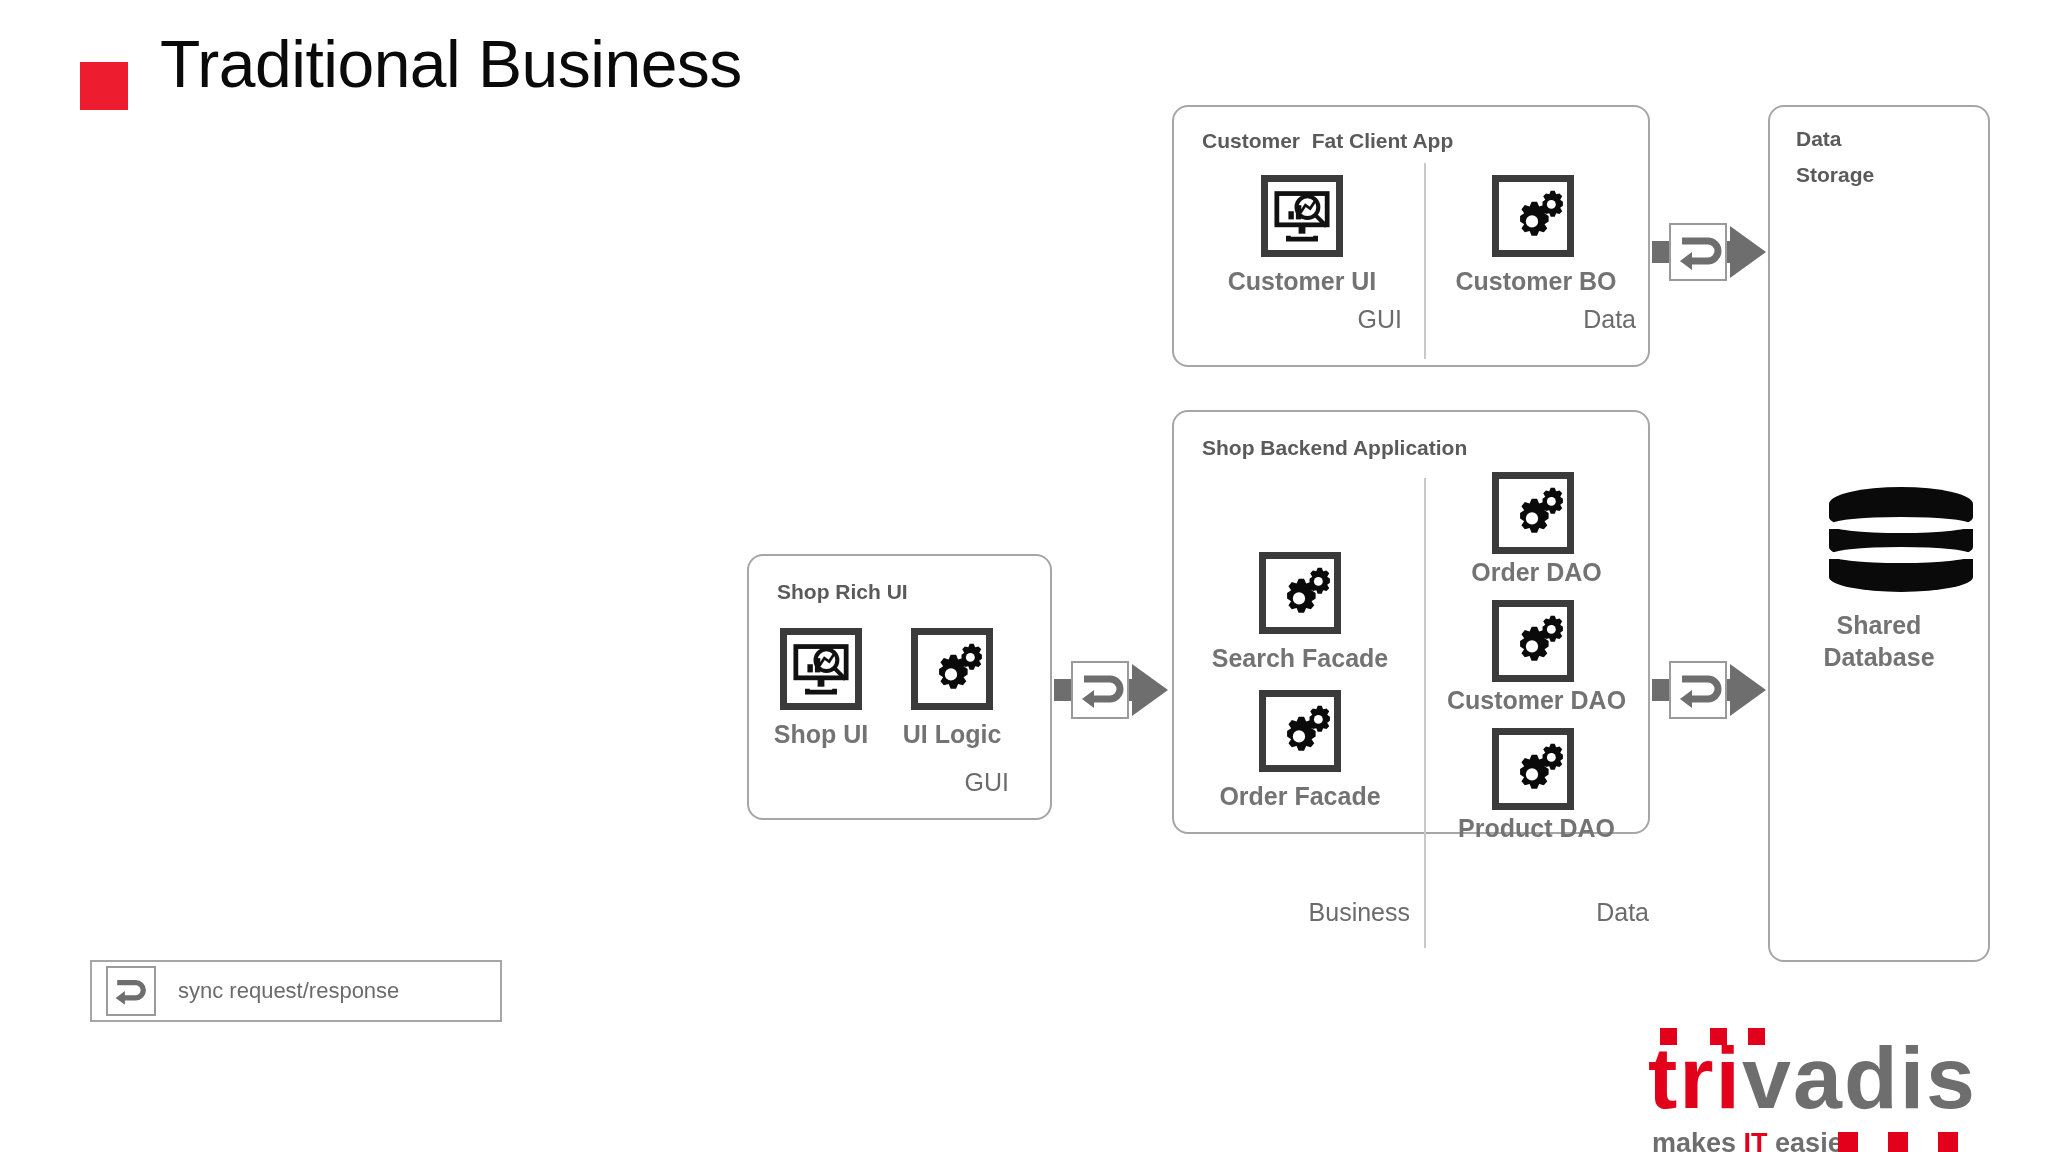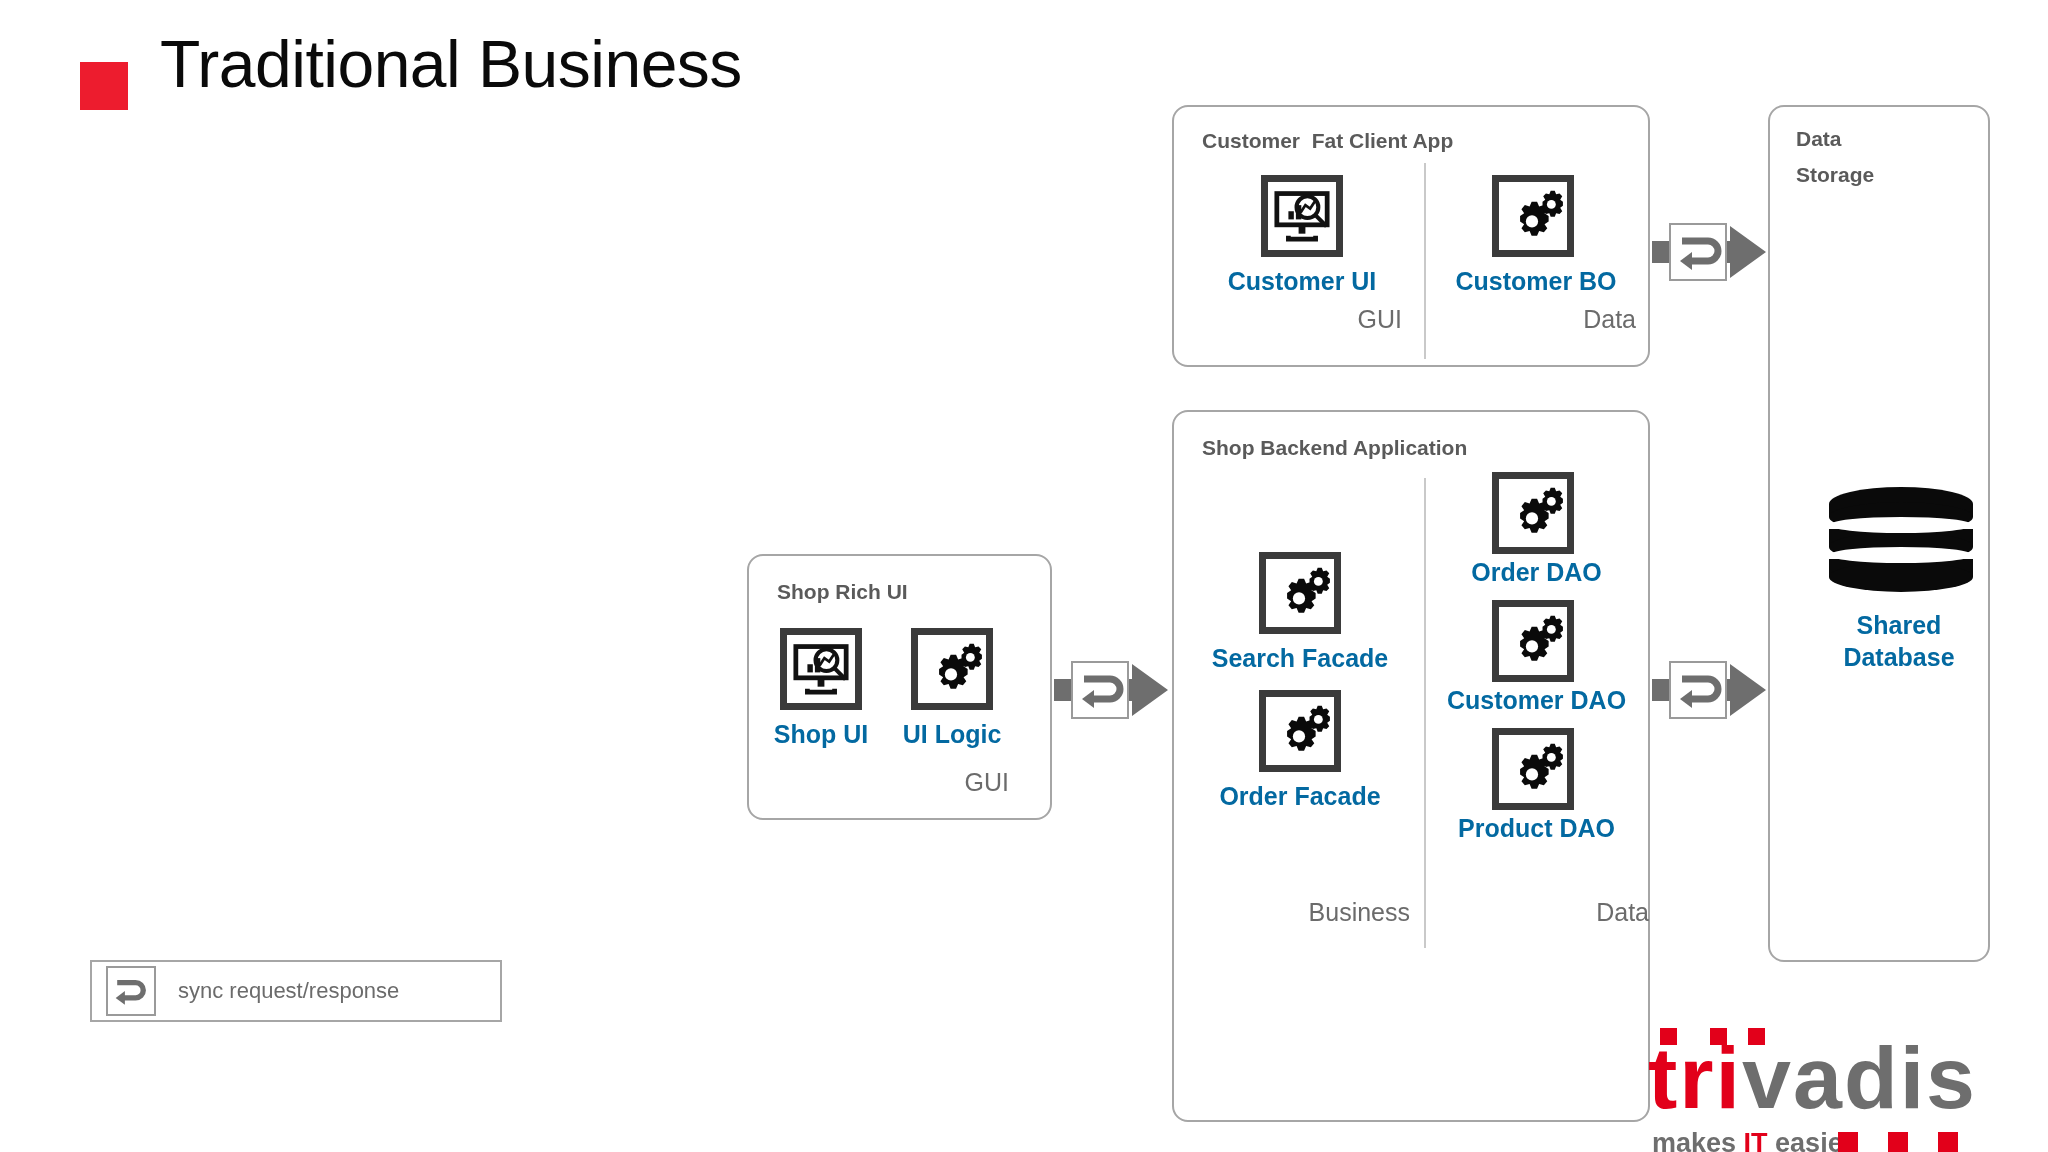--- a/index.html
+++ b/index.html
@@ -40,21 +40,21 @@
   .divider{
     position:absolute;width:2px;background:#c9c9c9;
   }
   .layer-label{
     position:absolute;
     font-size:25px;color:#6b6b6b;font-weight:400;
     text-align:right;white-space:nowrap;
   }
   .comp-label{
     position:absolute;
-    font-size:25px;font-weight:bold;color:#0369a1;
+    font-size:25px;font-weight:bold;color:#737373;
     text-align:center;white-space:nowrap;
   }
 
   
   .icon-frame{
     position:absolute;
     box-sizing:border-box;
     border:7px solid #3b3b3b;
     background:#fff;
   }
@@ -171,21 +171,21 @@
           <path d="M69 17 l5 1 2 -5 6 0 2 5 5 -1 4 4 -3 5 4 3 0 6 -4 3 3 5 -4 4 -5 -1 -2 5 -6 0 -2 -5 -5 1 -4 -4 3 -5 -4 -3 0 -6 4 -3 -3 -5 z"></path>
           <circle cx="77" cy="33" r="6.5" fill="#fff"></circle>
         </g>
       </svg>
     </div>
     <div class="comp-label" style="left:131px;top:164px;width:144px;">UI Logic</div>
 
     <div class="layer-label" style="left:0px;top:212px;width:260px;">GUI</div>
   </div>
 
-  <div class="panel" style="left:1172px;top:410px;width:478px;height:712px;">
+  <div class="panel" style="left:1172px;top:410px;width:478px;height:424px;">
 
     <div class="panel-title" style="left:28px;top:18px;">Shop Backend Application</div>
 
     <div class="divider" style="left:250px;top:66px;height:470px;"></div>
 
     <div class="icon-frame" style="left:85px;top:140px;width:82px;height:82px;">
       <svg viewBox="0 0 100 100">
         <g fill="#0a0a0a">
           <path d="M38 34 l7 2 3 -7 8 0 3 7 7 -2 5 6 -4 6 6 4 0 8 -6 4 4 6 -5 6 -7 -2 -3 7 -8 0 -3 -7 -7 2 -5 -6 4 -6 -6 -4 0 -8 6 -4 -4 -6 z"></path>
           <circle cx="48.5" cy="58" r="9" fill="#fff"></circle>
@@ -264,21 +264,21 @@
           <ellipse cx="76" cy="62" rx="72" ry="15"></ellipse>
           <rect x="4" y="74" width="144" height="18"></rect>
           <ellipse cx="76" cy="92" rx="72" ry="15"></ellipse>
         </g>
         <g fill="#ffffff">
           <ellipse cx="76" cy="40" rx="72" ry="8"></ellipse>
           <ellipse cx="76" cy="70" rx="72" ry="8"></ellipse>
         </g>
       </svg>
     </div>
-    <div class="comp-label" style="left:0px;top:502px;width:218px;white-space:pre-line;line-height:32px;margin-left:20px;">Shared
+    <div class="comp-label" style="left:0px;top:502px;width:218px;white-space:pre-line;line-height:32px;">Shared
 Database</div>
   </div>
 
   <div class="connector" style="left:1054px;top:660px;">
     <svg width="118" height="60" viewBox="0 0 118 60">
       <path d="M0 19 L78 19 L78 4 L114 30 L78 56 L78 41 L0 41 Z" fill="#6E6E6E"></path>
       <rect x="18" y="2" width="56" height="56" fill="#ffffff" stroke="#9a9a9a" stroke-width="2"></rect>
       <g>
         <path d="M30 19 L56 19 A10 10 0 0 1 56 39 L36 39" fill="none" stroke="#6E6E6E" stroke-width="7"></path>
         <path d="M40 30 L28 39 L40 48 Z" fill="#6E6E6E"></path>

